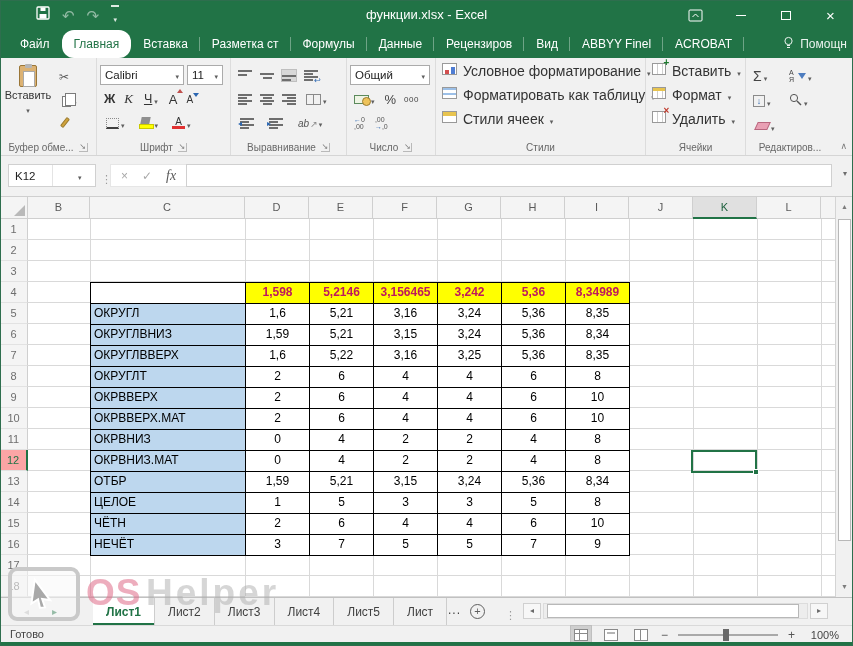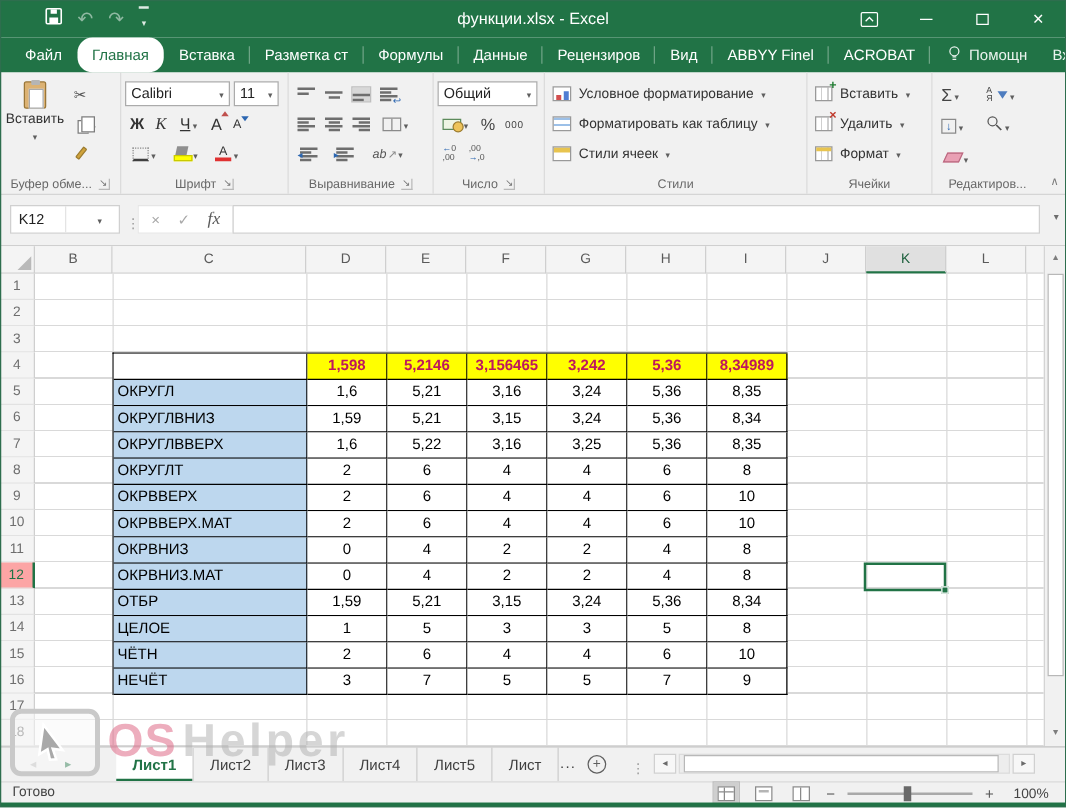--- a/index.html
+++ b/index.html
@@ -15,21 +15,21 @@
   .qa-custom { display:flex; flex-direction:column; align-items:center; }
   .qa-custom b { width:8px; height:2px; background:rgba(255,255,255,.85); display:block; margin-bottom:1px; }
   .qa-custom i::after { content:"▾"; font-style:normal; color:rgba(255,255,255,.85); font-size:7px; line-height:5px; }
   .winctl { position:absolute; right:0; top:0; height:30px; display:flex; }
   .winbtn { width:45px; height:30px; display:flex; align-items:center; justify-content:center; color:#fff; }
   .ico-min { width:10px; height:1px; background:#fff; }
   .ico-max { width:10px; height:9px; border:1px solid #fff; }
   .ico-close { font-size:15px; line-height:15px; }
 
   
-  .menubar { position:absolute; left:0; top:30px; width:853px; height:28px; background:#217346; display:flex; align-items:stretch; padding-left:8px; }
+  .menubar { position:absolute; left:0; top:30px; width:853px; height:28px; background:#217346; display:flex; align-items:stretch; padding-left:8px;gap:25px; }
   .mtabs { display:flex; align-items:stretch; }
   .mtab { padding:0 12px; display:flex; align-items:center; font-size:12px; color:#fff; white-space:nowrap; position:relative; }
   .mtab.active { background:#fff; color:#217346;border-radius:12px; }
   .mtab.sep::after { content:""; position:absolute; right:0; top:7px; bottom:7px; width:1px; background:rgba(255,255,255,.35); }
   .m-right { display:flex; align-items:stretch; margin-left:4px; flex:1; }
   .m-help, .m-signin { display:flex; align-items:center; gap:6px; color:#eaf3ee; font-size:12px; padding:0 10px; white-space:nowrap; }
 
   
   .ribbon { position:absolute; left:0; top:58px; width:853px; height:98px; background:#f1f1f1; border-bottom:1px solid #d5d5d5; display:flex; }
   .rg { position:relative; border-right:1px solid #dcdcdc; padding:5px 3px 17px 3px; flex:none; }
@@ -93,21 +93,21 @@
   
   .nsel { width:80px; }
   .billic { width:15px; height:9px; border:1px solid #5c8a5c; background:#eef4e4; position:relative; }
   .billic::after { content:""; position:absolute; right:-3px; bottom:-3px; width:7px; height:7px; border-radius:50%; background:#eec35a; border:1px solid #9c7c30; }
   .pct { font-size:13px; color:#444; }
   .thou { font-size:8px; color:#444; letter-spacing:.5px; }
   .decic { display:flex; flex-direction:column; font-size:7px; line-height:7px; color:#555; }
   .decic em { font-style:normal; color:#2b66b1; }
 
   
-  .srow { display:flex; align-items:center; gap:6px; height:24px; font-size:11px; color:#333; white-space:nowrap; padding-left:3px; }
+  .srow { display:flex; align-items:flex-start; gap:6px; height:24px; font-size:14px; color:#333; white-space:nowrap; padding-left:3px; }
   .stico { width:15px; height:12px; border:1px solid #999; background-color:#fff; background-repeat:no-repeat; flex:none; }
   .ic-cf { background-image:linear-gradient(#d34f4f,#d34f4f),linear-gradient(#4f7dd3,#4f7dd3); background-position:2px 6px,8px 3px; background-size:4px 4px,4px 7px; }
   .ic-ft { background-image:repeating-linear-gradient(to bottom,#9cc0e8 0 2px,transparent 2px 5px); }
   .ic-cs { background-image:linear-gradient(#e8c44f,#e8c44f); background-size:100% 4px; }
   .ceic { width:14px; height:12px; border:1px solid #999; background:repeating-linear-gradient(to right,#fff 0 4px,#cfcfcf 4px 5px); position:relative; flex:none; }
   .ceic.ins::after { content:"+"; position:absolute; right:-4px; top:-7px; color:#1c7a2e; font-size:10px; font-weight:700; }
   .ceic.del::after { content:"×"; position:absolute; right:-4px; top:-7px; color:#c0392b; font-size:10px; font-weight:700; }
   .ceic.fmt::after { content:""; position:absolute; left:0; top:0; width:100%; height:3px; background:#e8c44f; }
 
   
@@ -443,27 +443,27 @@
       </div>
   </section>
 
   <section class="rg" style="width:100px">
     <div class="srow">
         <i class="ceic ins"></i>
         <span>Вставить</span>
         <span class="dd"></span>
       </div>
     <div class="srow">
+        <i class="ceic fmt"></i>
+        <span>Формат</span>
+        <span class="dd"></span>
+      </div>
+    <div class="srow">
         <i class="ceic del"></i>
         <span>Удалить</span>
-        <span class="dd"></span>
-      </div>
-    <div class="srow">
-        <i class="ceic fmt"></i>
-        <span>Формат</span>
         <span class="dd"></span>
       </div>
     <div class="rg-label">
         <span>Ячейки</span>
       </div>
   </section>
 
   <section class="rg" style="width:88px;border-right:none">
     <div class="egrid">
       <span class="ebtn">

